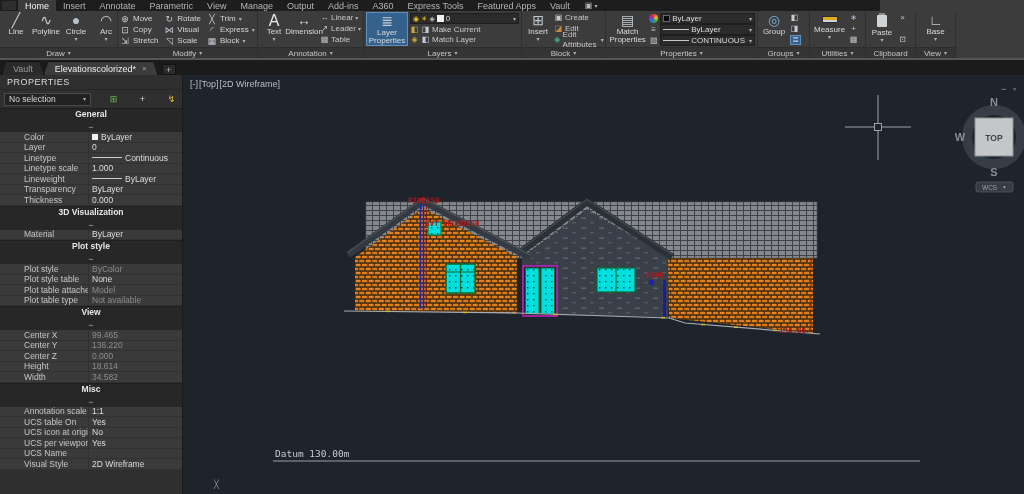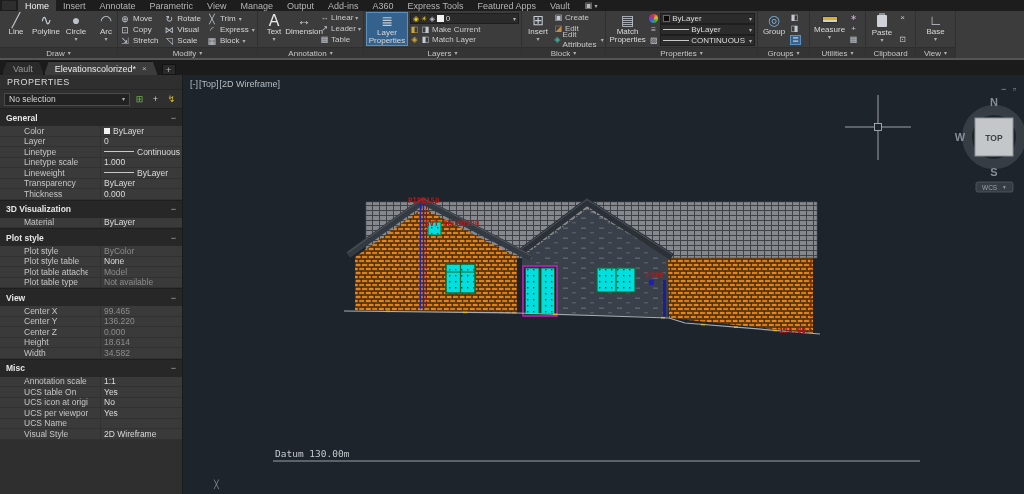--- a/index.html
+++ b/index.html
@@ -1,21 +1,21 @@
 <!DOCTYPE html>
 <html><head>
 <meta charset="utf-8">
 <style>
   html,body{margin:0;padding:0;background:#111;}
   *{box-sizing:border-box;}
   #app{position:relative;width:1024px;height:494px;overflow:hidden;
        font-family:"Liberation Sans",sans-serif;color:#d8d8d8;background:#3c3c3c;}
 
   
-  #tabrow{position:absolute;left:0;top:0;width:1024px;height:11px;background:#1d1d1d;
+  #tabrow{position:absolute;left:0;top:0;width:880px;height:11px;background:#1d1d1d;
           display:flex;align-items:stretch;font-size:9px;}
   #tabrow .appbox{width:14px;height:9px;margin:1px 2px;background:#2e2e2e;border-radius:1px;}
   .tab{padding:0 7px;display:flex;align-items:center;color:#b4b4b4;white-space:nowrap;}
   .tab.active{background:#3c3c3c;color:#f2f2f2;}
   #tabrow .opticon{margin-left:8px;display:flex;align-items:center;color:#b8b8b8;font-size:8px;gap:2px;}
 
   
   #ribbon{position:absolute;left:0;top:11px;width:1024px;height:47px;display:flex;background:#3c3c3c;}
   .panel{position:relative;border-right:1px solid #303030;display:flex;flex-direction:column;background:#3c3c3c;}
   .panel-body{flex:1;display:flex;gap:2px;padding:1px 2px;align-items:stretch;overflow:hidden;}
@@ -56,30 +56,30 @@
   .ftab.active{background:#3c3c3c;color:#ececec;margin-top:28px;}
   .ftab .x{font-size:8px;color:#b0b0b0;}
   .ftab-plus{width:14px;height:11px;margin-left:4px;background:#2a2a2a;border:1px solid #131313;
              color:#b8b8b8;font-size:9px;display:flex;align-items:center;justify-content:center;}
 
   
   #palette{position:absolute;left:0;top:75px;width:183px;height:419px;background:#2f2f2f;
            border-right:1px solid #1a1a1a;font-size:8.5px;}
   #palette-title{height:15px;display:flex;align-items:center;padding-left:7px;color:#dadada;
                  font-size:9px;letter-spacing:.5px;background:#2f2f2f;border-bottom:1px solid #262626;}
-  #selrow{display:flex;align-items:center;gap:3px;padding:2px 4px;height:18px;}
+  #selrow{display:flex;align-items:center;gap:16px;padding:2px 4px;height:18px;}
   #selbox{flex:1;display:flex;align-items:center;background:#222;border:1px solid #4a4a4a;
           height:13px;padding:0 4px;color:#d6d6d6;}
   #selbox .sp{flex:1;}
   .selicon{width:13px;height:13px;display:flex;align-items:center;justify-content:center;font-size:9px;}
-  .sec-header{height:18px;background:#272727;display:flex;align-items:center;padding:0 6px;
-              color:#e6e6e6;font-weight:bold;border-top:1px solid #1f1f1f;}
+  .sec-header{height:24px;background:#272727;display:flex;align-items:center;padding:0 6px;
+              color:#e6e6e6;font-weight:bold;border-top:1px solid #1f1f1f;flex-direction:column;}
   .sec-header .sp{flex:1;}
   .sec-header .minus{font-weight:normal;color:#b0b0b0;font-size:9px;}
-  .prow{height:10.5px;display:flex;align-items:center;background:#3a3a3a;border-bottom:1px solid #313131;gap:12px;}
+  .prow{height:10.5px;display:flex;align-items:center;background:#3a3a3a;border-bottom:1px solid #313131;}
   .plabel{width:88px;padding-left:24px;color:#c6c6c6;overflow:hidden;white-space:nowrap;}
   .pvalue{flex:1;color:#dcdcdc;display:flex;align-items:center;gap:3px;overflow:hidden;white-space:nowrap;
           border-left:1px solid #313131;padding-left:3px;height:100%;}
   .pvalue.ro{color:#8c8c8c;}
   .pvalue .sw{width:6px;height:6px;background:#f2f2f2;display:inline-block;}
   .pvalue .lg{display:inline-block;width:30px;height:0;border-top:1px solid #c9c9c9;}
 
   
   #canvas{position:absolute;left:183px;top:75px;width:841px;height:419px;background:#1e242b;overflow:hidden;}
   #vplabel{position:absolute;left:7px;top:4px;font-size:9px;color:#b9bec4;display:flex;gap:1px;}

